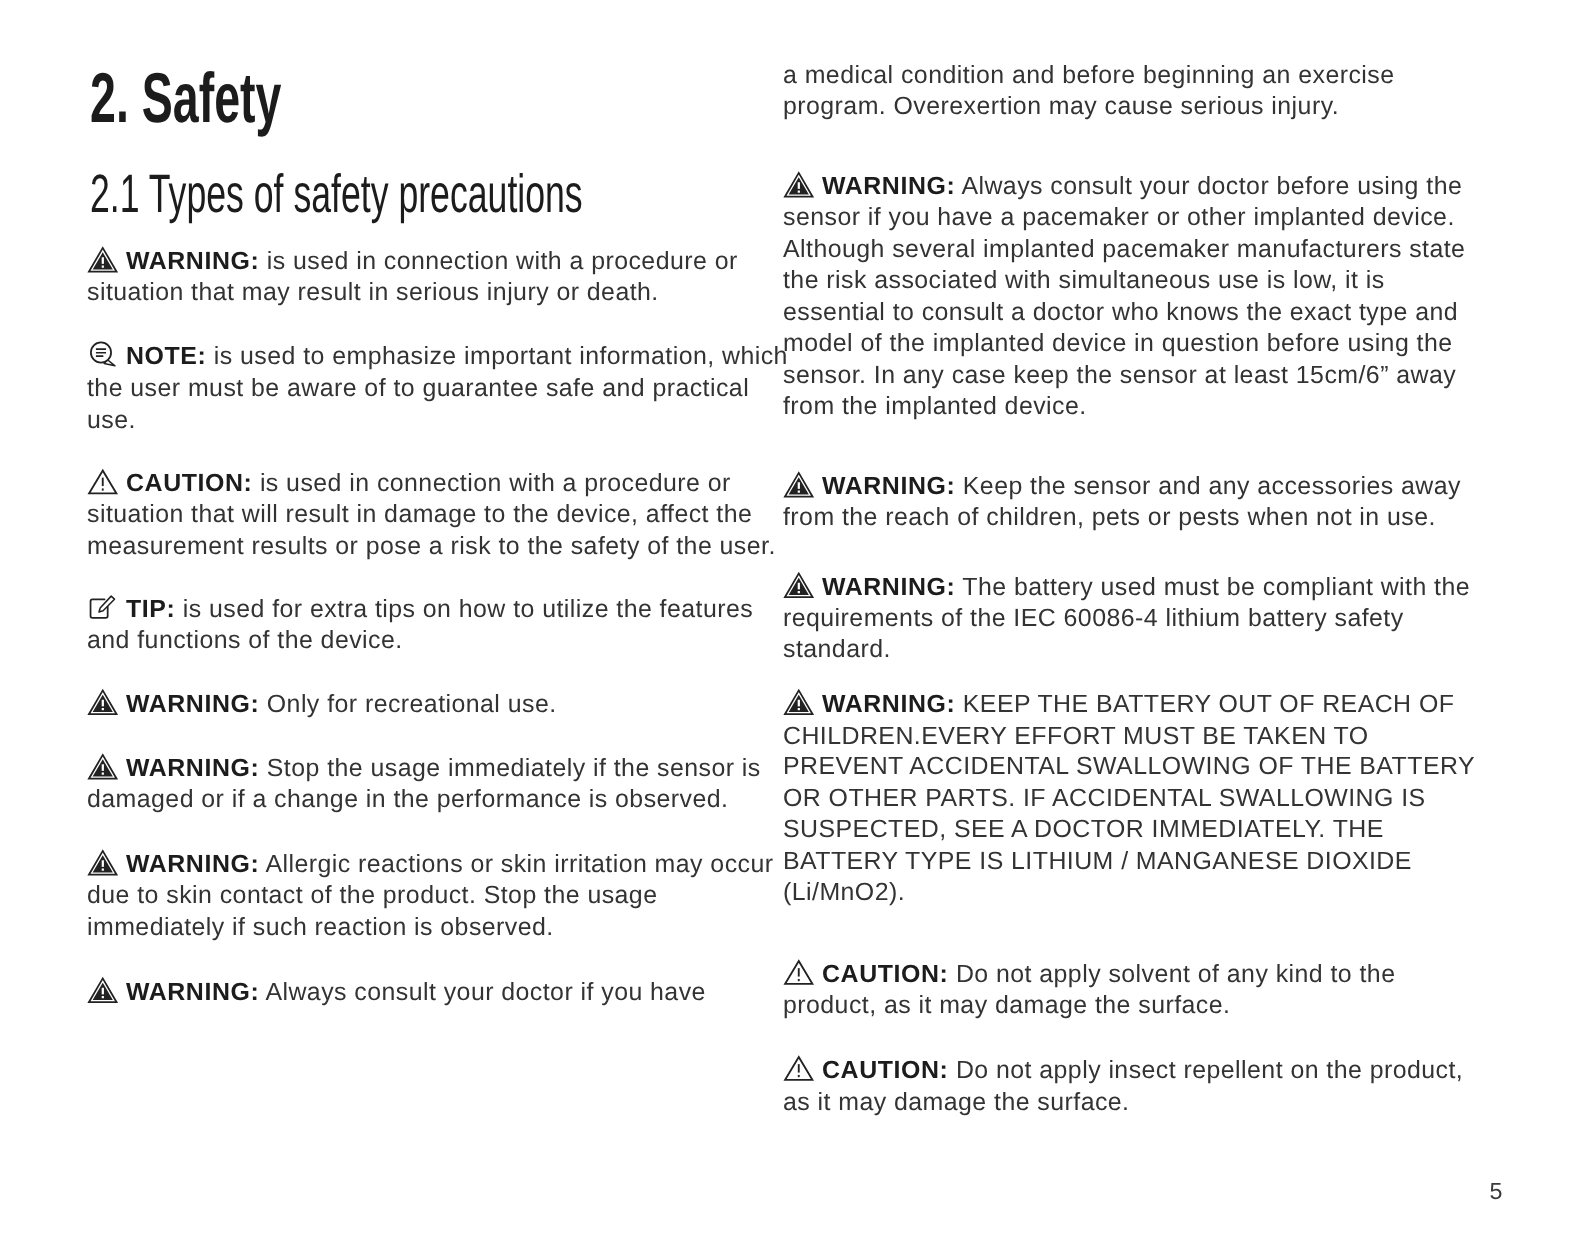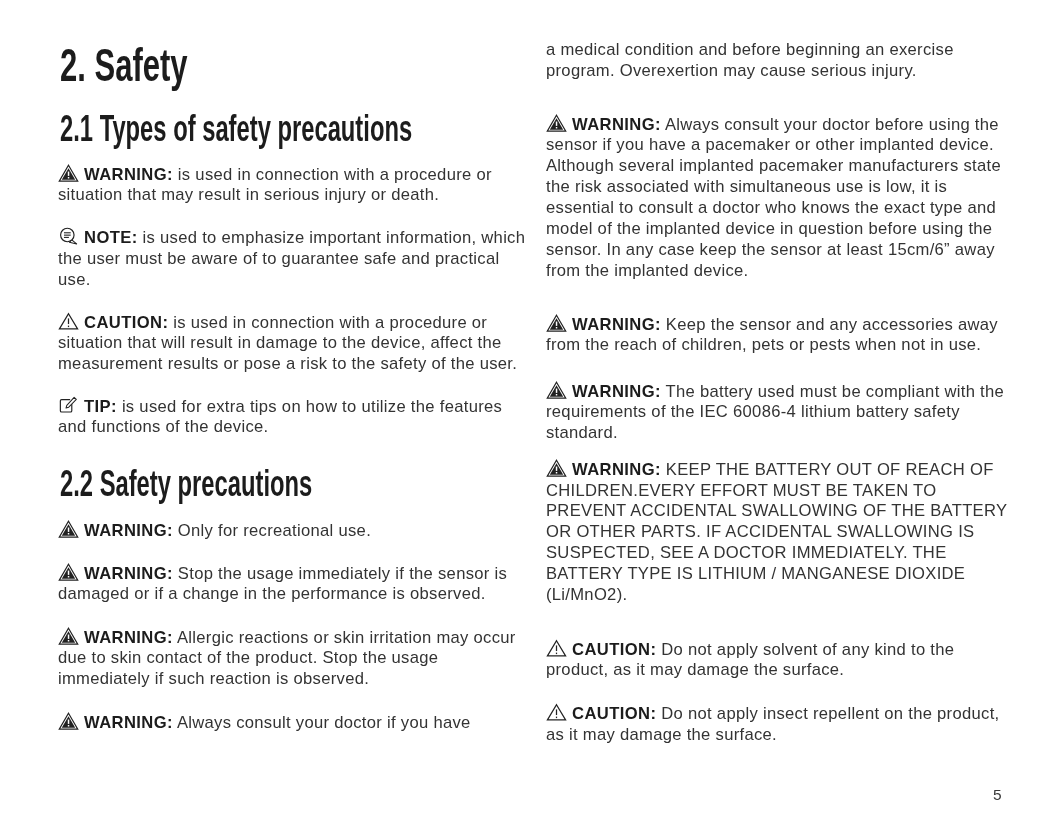--- a/index.html
+++ b/index.html
@@ -6,31 +6,31 @@
   body {
     width: 1062px; height: 826px;
     background: #ffffff;
     font-family: "Liberation Sans", sans-serif;
     color: #333333;
     position: relative;
     overflow: hidden;
   }
   .col { position: absolute; top: 0; }
   .col-left  { left: 58px;  width: 472px; }
-  .col-right { left: 546px; width: 464px; }
+  .col-right { left: 522px; width: 464px; }
 
   h1.chapter {
     margin: 42px 0 0 2px;
     font-size: 47px; line-height: 46px;
     color: #1c1c1c; font-weight: bold;
   }
   h2.section {
     margin: 26px 0 0 2px;
     font-size: 36px; line-height: 30px;
-    color: #1c1c1c; font-weight: bold;
+    color: #1c1c1c; font-weight: normal;
   }
   .cond {
     display: inline-block;
     transform: scaleX(0.66);
     transform-origin: 0 50%;
     white-space: nowrap;
     letter-spacing: 0;
   }
   h2.mt31 { margin-top: 31px; }
 
@@ -90,21 +90,20 @@
           <path d="M13 2.2 L24.6 21.6 L1.4 21.6 Z" fill="none" stroke="#222" stroke-width="1.6"></path>
           <rect x="12.2" y="8.2" width="1.6" height="7.2" fill="#222"></rect>
           <rect x="12.2" y="17.4" width="1.6" height="1.9" fill="#222"></rect>
         </svg></span><b class="lbl">CAUTION:</b> <span>is used in connection with a procedure or situation that will result in damage to the device, affect the measurement results or pose a risk to the safety of the user.</span></p>
 
   <p class="para"><span class="ic"><svg viewBox="0 0 26 23">
           <path d="M14.5 4.6 H4.2 Q2.6 4.6 2.6 6.2 V18.8 Q2.6 20.4 4.2 20.4 H15.6 Q17.2 20.4 17.2 18.8 V10.5" fill="none" stroke="#222" stroke-width="1.5" stroke-linecap="round"></path>
           <path d="M20.2 1.8 L23 4.4 L13.3 14.3 L9.8 15.4 L10.8 11.9 Z" fill="#fff" stroke="#222" stroke-width="1.3" stroke-linejoin="round"></path>
         </svg></span><b class="lbl">TIP:</b> <span>is used for extra tips on how to utilize the features and functions of the device.</span></p>
 
-  <h2 class="section mt31"><span class="cond">2.2 Safety precautions</span></h2>
 
   <p class="para"><span class="ic"><svg viewBox="0 0 26 23">
           <path d="M13 1.6 L24.8 21.9 L1.2 21.9 Z" fill="none" stroke="#222" stroke-width="1.5"></path>
           <path d="M13 5.4 L21.6 20.1 L4.4 20.1 Z" fill="#222"></path>
           <rect x="12.1" y="9.6" width="1.9" height="5.6" fill="#fff"></rect>
           <rect x="12.1" y="16.6" width="1.9" height="1.9" fill="#fff"></rect>
         </svg></span><b class="lbl">WARNING:</b> <span>Only for recreational use.</span></p>
 
   <p class="para mt21-5"><span class="ic"><svg viewBox="0 0 26 23">
           <path d="M13 1.6 L24.8 21.9 L1.2 21.9 Z" fill="none" stroke="#222" stroke-width="1.5"></path>

